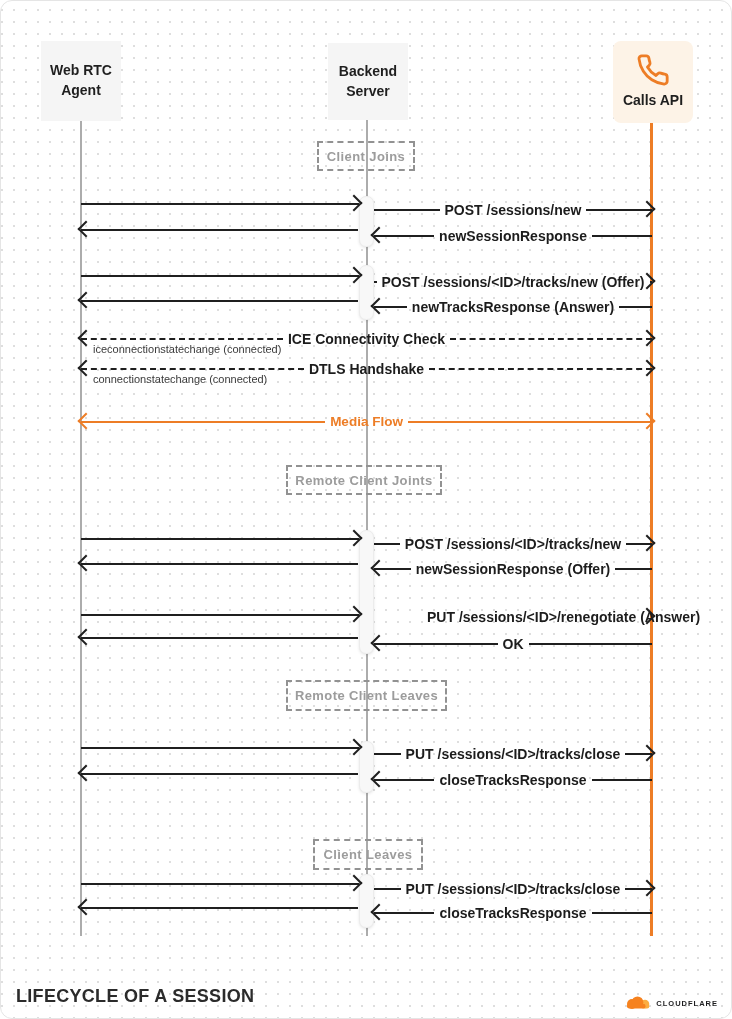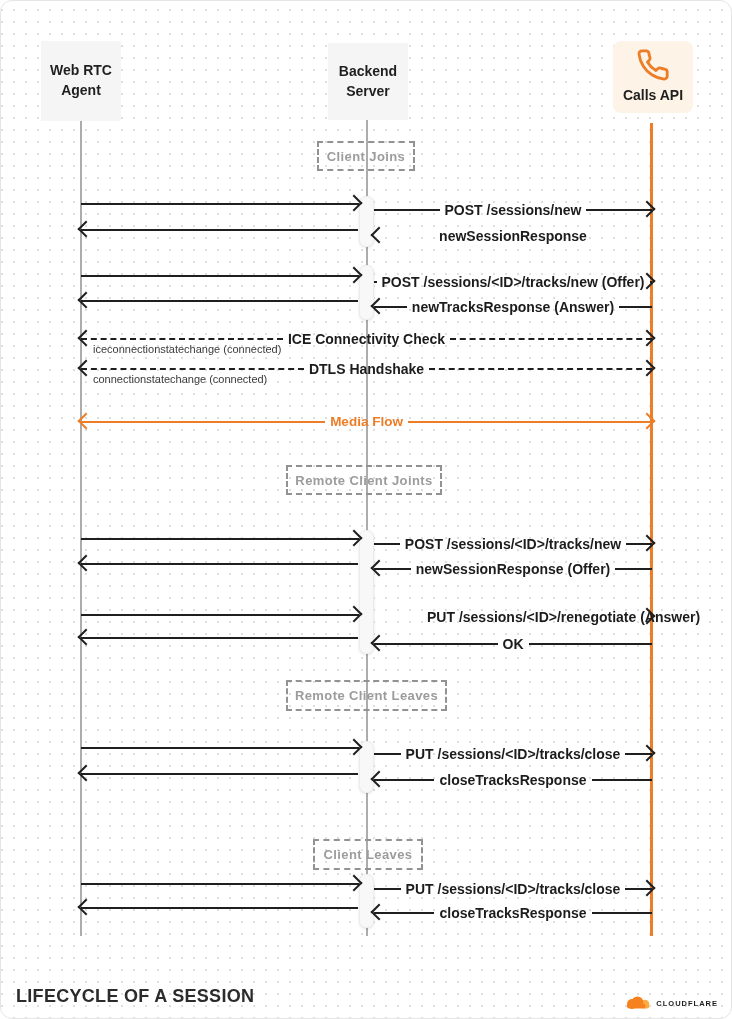--- a/index.html
+++ b/index.html
@@ -11,21 +11,21 @@
     background-size:12px 12px; background-position:7px 3px;
     border:1px solid #e5e5e5; border-radius:12px; overflow:hidden;
   }
   
   .actor{position:absolute; display:flex; flex-direction:column; align-items:center; justify-content:center;
     font-weight:bold; font-size:14px; color:#1f1f1f; text-align:center; line-height:1.4;}
   .actor-gray{background:#f5f5f5;}
   .actor-cream{background:#fdf3e7; border-radius:8px;}
   #actor-webrtc{left:40px; top:40px; width:80px; height:80px;}
   #actor-backend{left:327px; top:42px; width:80px; height:77px;}
-  #actor-calls{left:612px; top:40px; width:80px; height:72px; gap:4px;}
+  #actor-calls{left:612px; top:40px; width:80px; height:82px; gap:4px;}
   
   .lifeline{position:absolute; width:2px; background:#acacac;}
   #life-webrtc{left:79px; top:120px; height:815px;}
   #life-backend{left:365px; top:119px; height:816px;}
   #life-calls{left:649px; top:122px; height:813px; width:3px; background:#ed7d26;}
   
   .activation{position:absolute; left:358px; width:15px; background:#f8f8f8;
     border:1px solid #ececec; border-radius:7px; box-shadow:0 1px 3px rgba(0,0,0,0.10); box-sizing:border-box;}
   
   .group{position:absolute; border:2px dashed #929292; display:flex; align-items:center; justify-content:center;
@@ -73,21 +73,21 @@
       <div class="msg-seg" style="left: 80px; width: 278px; top: 192px;">
         <i class="ln"></i>
         <i class="chev right"></i>
       </div>
       <div class="msg-seg" style="left: 373px; width: 278px; top: 198px;">
         <i class="ln"></i>
         <span class="lbl">POST /sessions/new</span>
         <i class="ln"></i>
         <i class="chev right"></i>
       </div>
-      <div class="msg-seg" style="left: 373px; width: 278px; top: 224px; flex-direction: column;">
+      <div class="msg-seg" style="left: 373px; width: 278px; top: 224px;">
         <i class="chev left"></i>
         <i class="ln"></i>
         <span class="lbl">newSessionResponse</span>
         <i class="ln"></i>
       </div>
       <div class="msg-seg" style="left: 80px; width: 277px; top: 218px;">
         <i class="chev left"></i>
         <i class="ln"></i>
       </div>
       <div class="msg-seg" style="left: 80px; width: 278px; top: 264px;">

